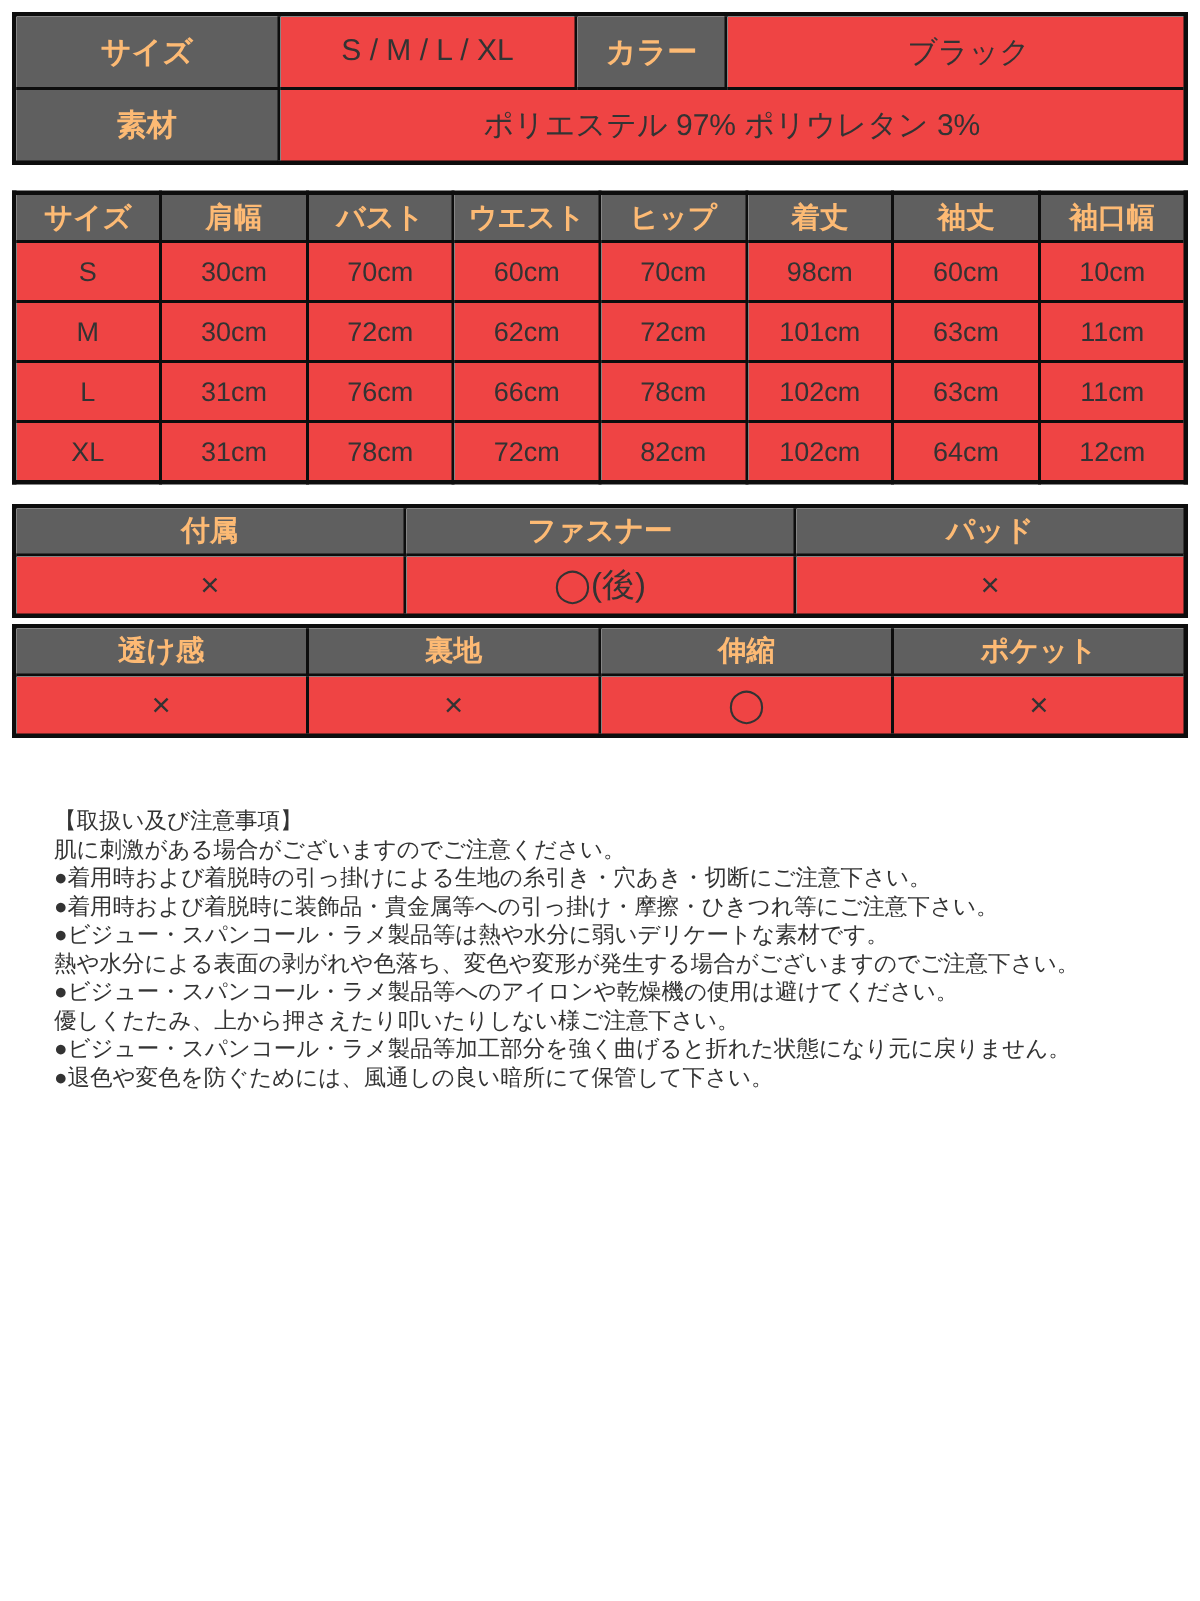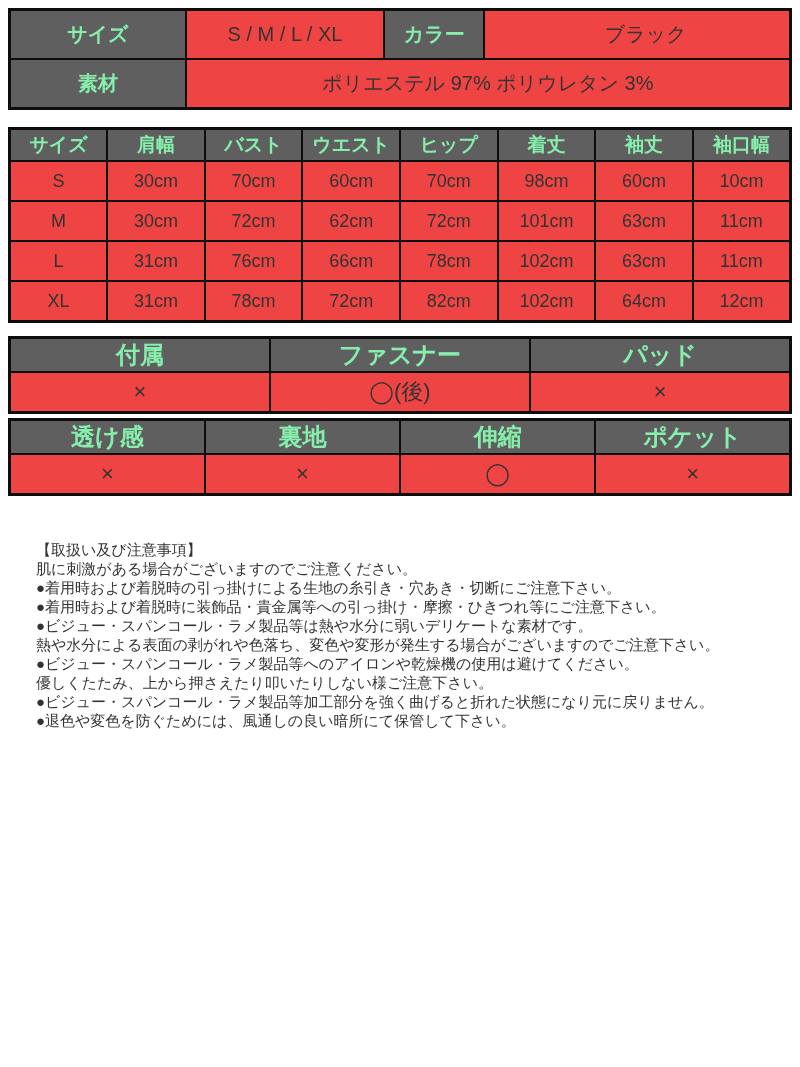--- a/index.html
+++ b/index.html
@@ -18,53 +18,53 @@
   td {
     border:2px solid #0d0d0d;
     text-align:center;
     vertical-align:middle;
     background:#ef4444;
     color:#333333;
     padding:0;
     overflow:hidden;
     white-space:nowrap;
   }
-  .hd { background:#5f5f5f; color:#86efac; font-weight:bold;font-family:Liberation Mono, monospace; }
+  .hd { background:#5f5f5f; color:#fdba74; font-weight:bold;font-family:Liberation Mono, monospace; }
 
   
   .info-tbl td { font-size:20px; height:47px; }
   .info-tbl .c1 { width:23%; }
   .info-tbl .c2 { width:26%; }
   .info-tbl .c3 { width:13%; }
   .info-tbl .c4 { width:38%;padding-left:17px; }
   .gap-lg { height:17px; }
   .gap-md { height:13px; }
   .gap-sm { height:4px; }
   .gap-xl { height:46px; }
 
   
   .size-tbl td { font-size:18px; }
   .size-tbl .hrow td { height:30px; font-size:19px; }
   .size-tbl .drow td { height:38px; }
 
   
-  .feat-tbl td { font-size:24px; }
+  .feat-tbl td { font-size:19px; }
   .feat-tbl .hrow td { height:30px; }
   .feat-tbl .vrow td { height:38px; font-size:22px; }
 
   
   .care {
     margin:0 0 0 28px;
     width:744px;
     font-size:15px;
     line-height:19px;
     color:#333333;
     text-align:left;
   }
-  .care div { white-space:nowrap;font-family:Liberation Mono, monospace; }
+  .care div { white-space:nowrap; }
 </style>
 </head>
 <body>
 
 <div class="page">
 
   <table class="tbl info-tbl">
     <tbody>
         <tr>
       <td class="hd c1">サイズ</td>

